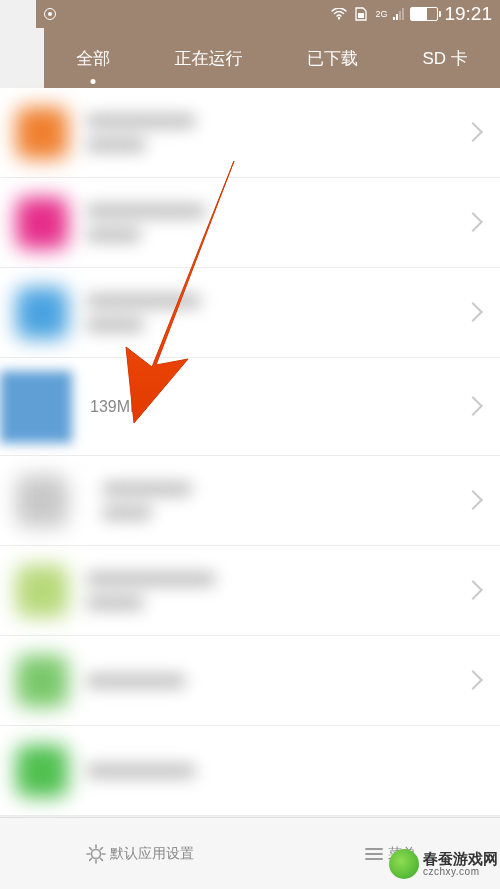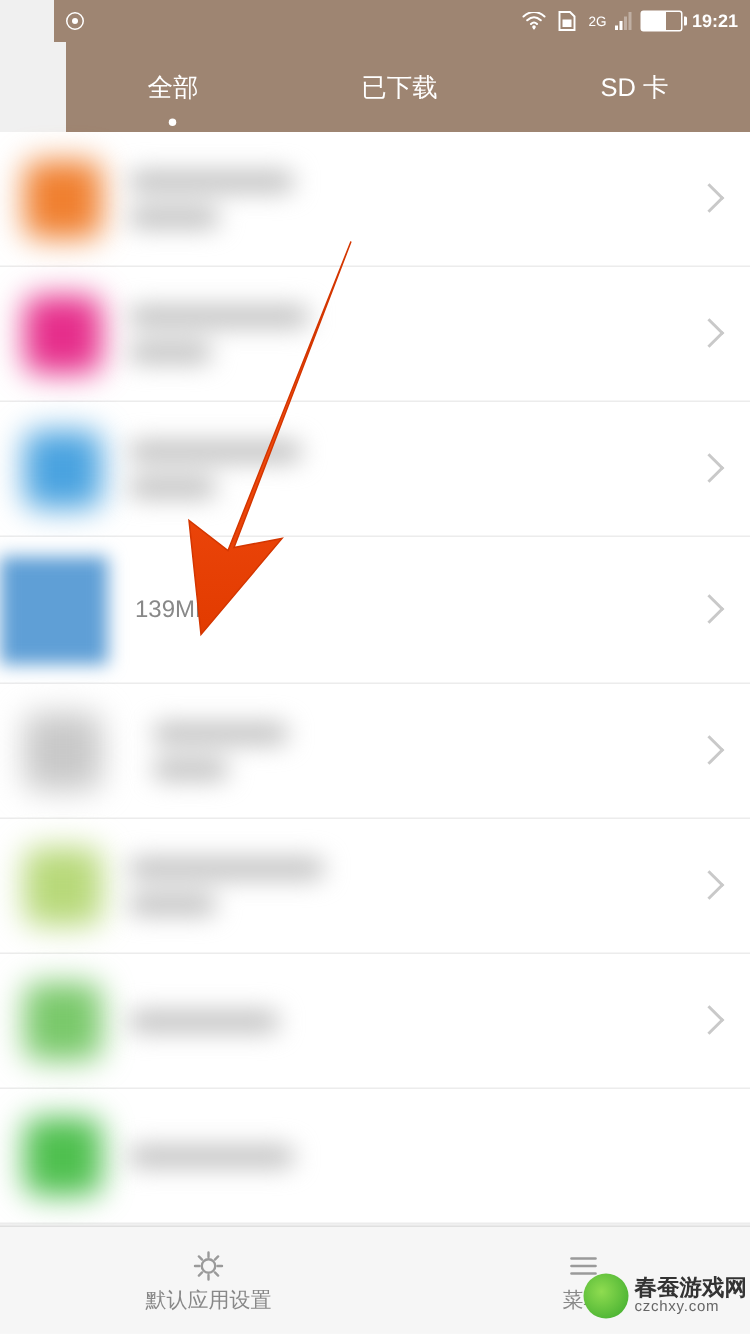--- a/index.html
+++ b/index.html
@@ -93,21 +93,21 @@
   }
   .arrow-overlay{
     position:absolute; left:54px; top:155px; pointer-events:none;z-index:50;
   }
   .bottom-bar{
     position:absolute;left:0;right:0;bottom:0;height:72px;
     background:#f6f6f6;border-top:1px solid #e0e0e0;
     display:flex;align-items:center;justify-content:space-around;
     color:#888;font-size:14px;
   }
-  .bottom-item{display:flex;flex-direction:column;align-items:center;gap:2px;cursor:pointer;}
+  .bottom-item{display:flex;flex-direction:row;align-items:center;gap:2px;cursor:pointer;}
   .watermark{
     position:absolute;right:2px;bottom:10px;z-index:60;display:flex;align-items:center;gap:4px;
     filter:blur(0px);
     padding-left:36px;
   }
   .wm-circle{width:30px;height:30px;border-radius:50%;background:radial-gradient(circle at 40% 40%,#8fdc50,#3aa92c);}
   .wm-text{display:flex;flex-direction:column;line-height:1.05;}
   .wm-text span:first-child{font-weight:700;font-size:15px;color:#333;}
   .wm-text span:last-child{font-size:10px;color:#666;letter-spacing:0.5px;}
   .signal-bars{display:flex;align-items:flex-end;gap:1px;height:12px;}
@@ -132,26 +132,27 @@
     <span class="sig-text">2G</span>
     <div class="signal-bars">
       <span style="height:3px"></span>
         <span style="height:6px"></span>
         <span style="height:9px;opacity:.35"></span>
         <span style="height:12px;opacity:.35"></span>
     </div>
     <div class="battery">
         <div class="battery-fill"></div>
       </div>
-    <span style="font-size:12px;font-weight:bold;">19:21</span>
+    <span style="font-size:19px;">19:21</span>
   </div>
 </div>
 
 <div class="tab-bar">
   <div class="tab active"><span>全部</span></div>
+  <div class="tab"><span>正在运行</span></div>
   <div class="tab"><span>已下载</span></div>
   <div class="tab"><span>SD 卡</span></div>
 </div>
 
 <div class="list">
 
   <div class="row">
     <div class="blur-icon" style="background:#f08030"></div>
     <div class="blur-lines">
         <div class="bline" style="width:110px"></div>

